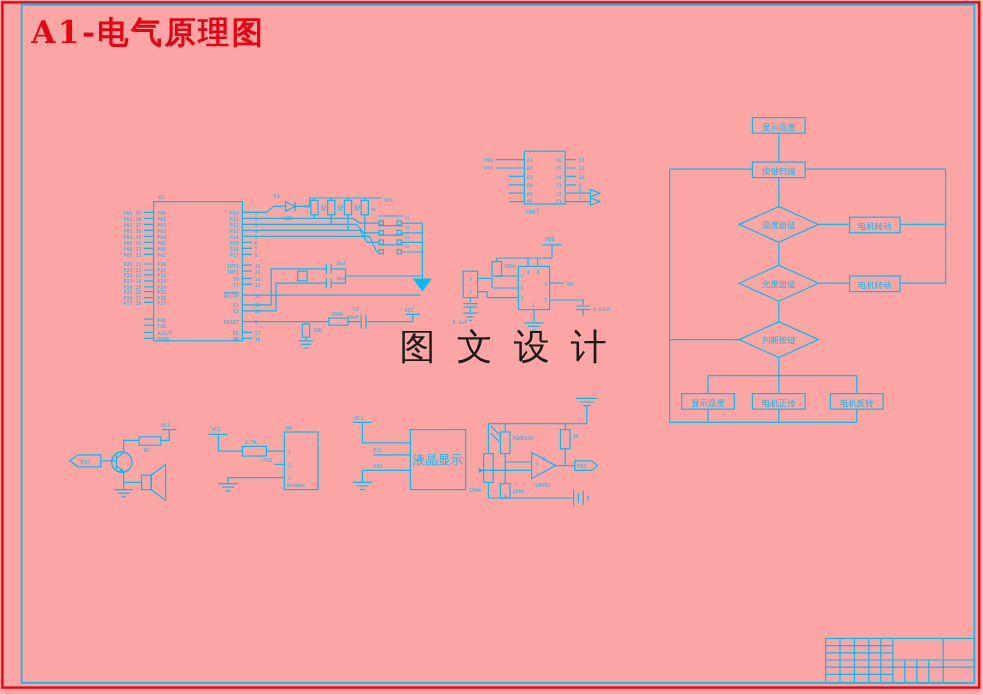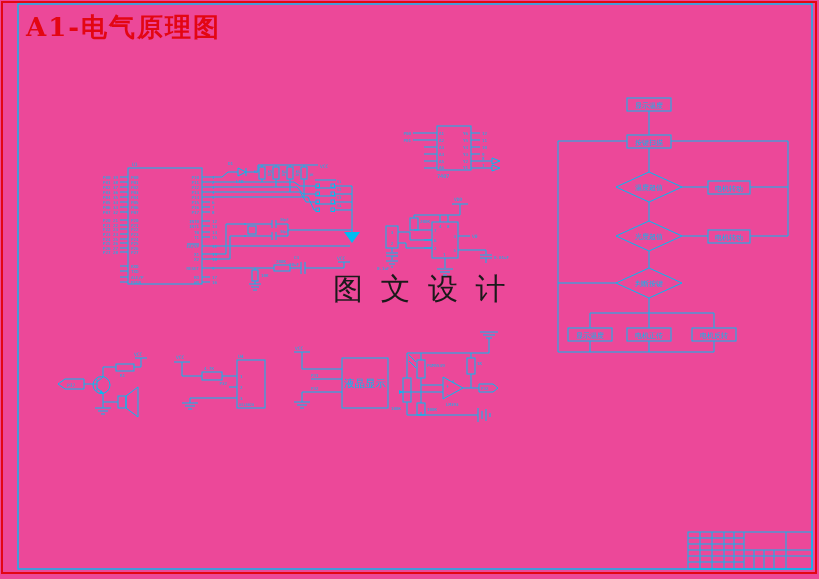--- a/index.html
+++ b/index.html
@@ -1,16 +1,16 @@
 <!DOCTYPE html>
 <html><head>
 <meta charset="utf-8">
 <style>
   html,body{margin:0;padding:0;background:#ffffff;}
-  .stage{position:relative;width:819px;height:579px;background:#ec4899;overflow:hidden;}
+  .stage{position:relative;width:819px;height:579px;background:#fca5a5;overflow:hidden;}
   svg{display:block;}
   .w{stroke:#00bdf2;fill:none;stroke-width:1;}
   .w2{stroke:#00bdf2;fill:none;stroke-width:1.4;}
   .wf{fill:#00bdf2;stroke:none;}
   text{fill:#00bdf2;font-family:"DejaVu Sans Mono",monospace;}
   .t3{font-size:3.6px}.t4{font-size:4.2px}.t45{font-size:4.6px}.t5{font-size:5.2px}
   .t7{font-size:7px;font-family:"DejaVu Sans",sans-serif}
   .t10{font-size:10.5px;font-family:"DejaVu Sans",sans-serif}
   .mid{text-anchor:middle}.end{text-anchor:end}
   .title-text{fill:#e30613;font-family:"DejaVu Serif",serif;font-weight:bold;font-size:26px;letter-spacing:2px;}

